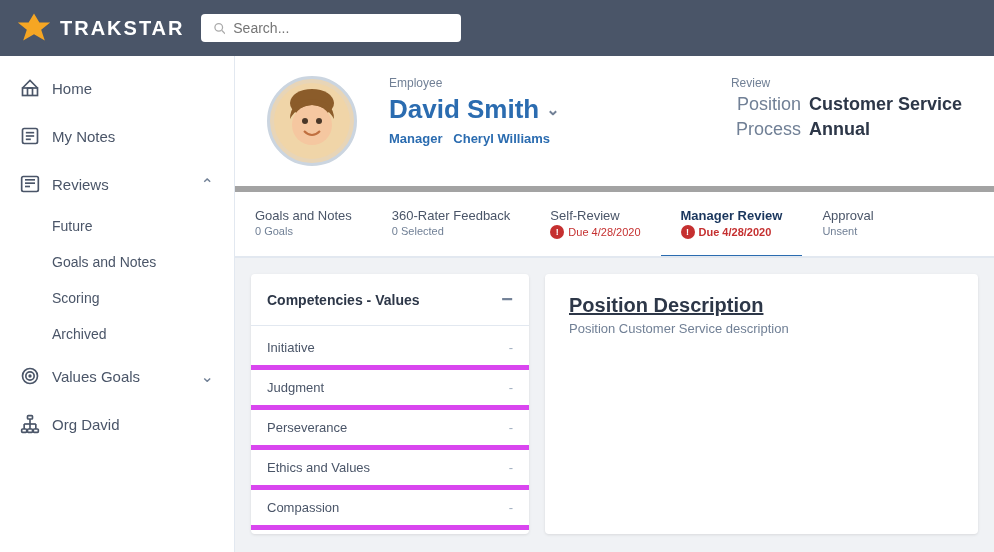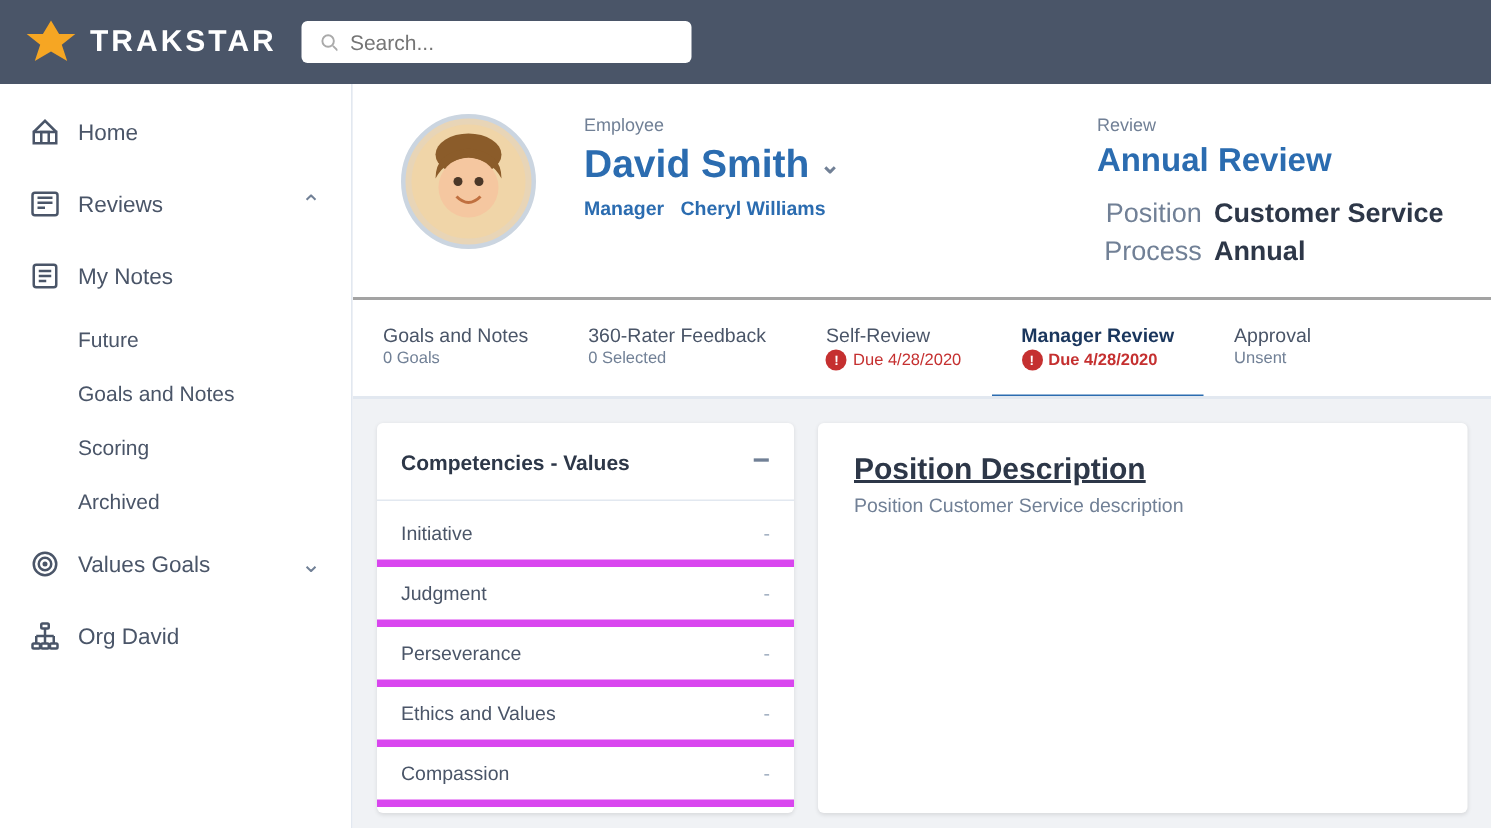--- a/index.html
+++ b/index.html
@@ -39,21 +39,21 @@
       padding: 10px 20px 10px 52px; cursor: pointer; font-size: 14px;
       color: #4a5568; font-weight: 400;
     }
 
     
     .main { flex: 1; overflow-y: auto; background: #f0f2f5; }
 
     
     .employee-header {
       background: white; padding: 20px 32px; display: flex; align-items: flex-start;
-      gap: 32px; border-bottom: 2px solid #a3a3a3;
+      gap: 32px; border-bottom: 6px solid #a3a3a3;
     }
     .avatar-circle {
       width: 90px; height: 90px; border-radius: 50%; background: #e8d5b7;
       border: 3px solid #cbd5e0; overflow: hidden; display: flex; align-items: center;
       justify-content: center; flex-shrink: 0;
     }
     .avatar-svg { width: 80px; height: 80px; }
     .employee-info { flex: 1; }
     .emp-label { font-size: 12px; color: #718096; margin-bottom: 4px; }
     .emp-name { font-size: 26px; font-weight: 700; color: #2b6cb0; display: flex; align-items: center; gap: 7px; }
@@ -143,45 +143,45 @@
       <span class="icon">
         <svg width="20" height="20" viewBox="0 0 24 24" fill="none" stroke="#4a5568" stroke-width="2">
           <path d="M3 12L12 3l9 9"></path>
             <path d="M9 21V12h6v9"></path>
             <rect x="3" y="12" width="18" height="9" rx="0" fill="none"></rect>
         </svg>
       </span>
       <span>Home</span>
     </div>
 
+    <div class="sidebar-item">
+      <span class="icon">
+        <svg width="20" height="20" viewBox="0 0 24 24" fill="none" stroke="#4a5568" stroke-width="2">
+          <rect x="3" y="3" width="18" height="18" rx="2"></rect>
+            <line x1="7" y1="8" x2="17" y2="8"></line>
+            <line x1="7" y1="12" x2="17" y2="12"></line>
+            <line x1="7" y1="16" x2="13" y2="16"></line>
+        </svg>
+      </span>
+      <span>My Notes</span>
+    </div>
+
     <div class="sidebar-item has-chevron">
       <div class="left">
         <span class="icon">
           <svg width="20" height="20" viewBox="0 0 24 24" fill="none" stroke="#4a5568" stroke-width="2">
             <rect x="2" y="3" width="20" height="18" rx="2"></rect>
               <line x1="6" y1="7" x2="18" y2="7"></line>
               <line x1="6" y1="11" x2="18" y2="11"></line>
               <line x1="6" y1="15" x2="12" y2="15"></line>
           </svg>
         </span>
         <span>Reviews</span>
       </div>
       <span style="color:#718096; font-size:16px;">⌃</span>
-    </div>
-
-    <div class="sidebar-item">
-      <span class="icon">
-        <svg width="20" height="20" viewBox="0 0 24 24" fill="none" stroke="#4a5568" stroke-width="2">
-          <rect x="3" y="3" width="18" height="18" rx="2"></rect>
-            <line x1="7" y1="8" x2="17" y2="8"></line>
-            <line x1="7" y1="12" x2="17" y2="12"></line>
-            <line x1="7" y1="16" x2="13" y2="16"></line>
-        </svg>
-      </span>
-      <span>My Notes</span>
     </div>
     <div class="sidebar-submenu">
       <div class="sub-item">
         <span>Future</span>
       </div>
       <div class="sub-item">
         <span>Goals and Notes</span>
       </div>
       <div class="sub-item">
         <span>Scoring</span>
@@ -250,21 +250,20 @@
           <span>David Smith</span>
           <span class="chevron-down">⌄</span>
         </div>
         <div class="emp-manager">
           <span>Manager</span>&nbsp;&nbsp;
           <span>Cheryl Williams</span>
         </div>
       </div>
       <div class="review-info">
         <div class="review-label">Review</div>
-        <div class="review-title">Annual Review</div>
         <div class="review-meta">
           <div class="review-meta-row">
             <span class="meta-key">Position</span>
             <span class="meta-val">Customer Service</span>
           </div>
           <div class="review-meta-row">
             <span class="meta-key">Process</span>
             <span class="meta-val">Annual</span>
           </div>
         </div>

